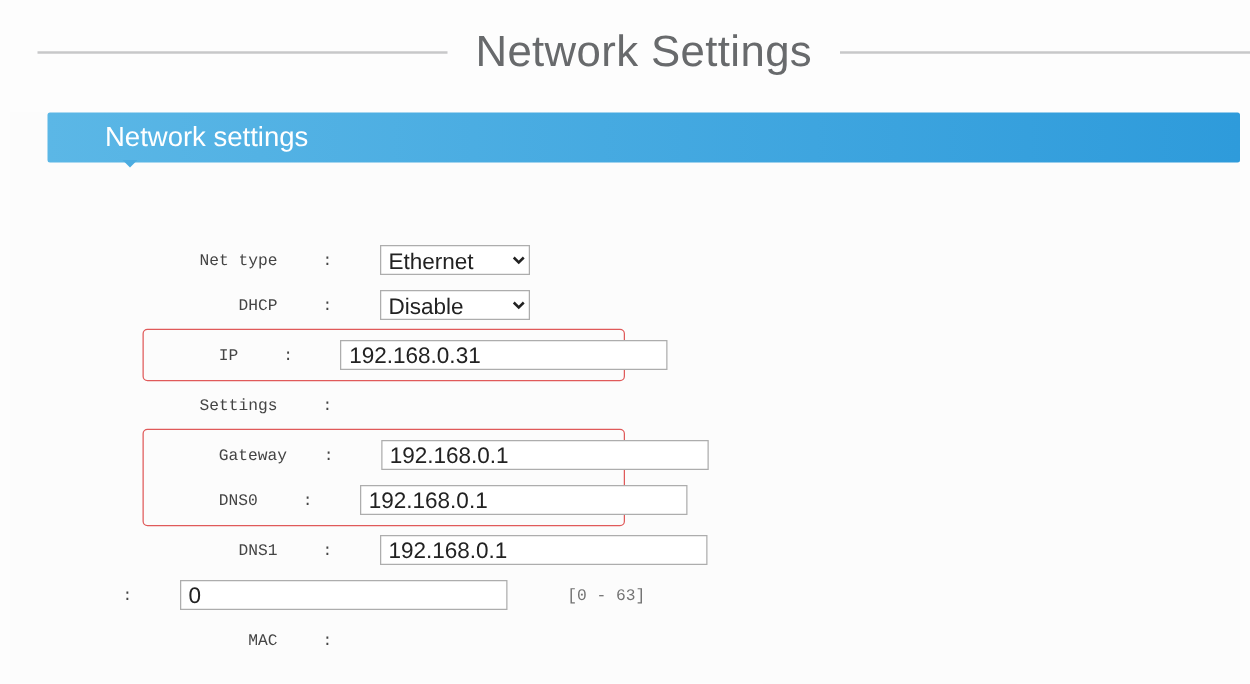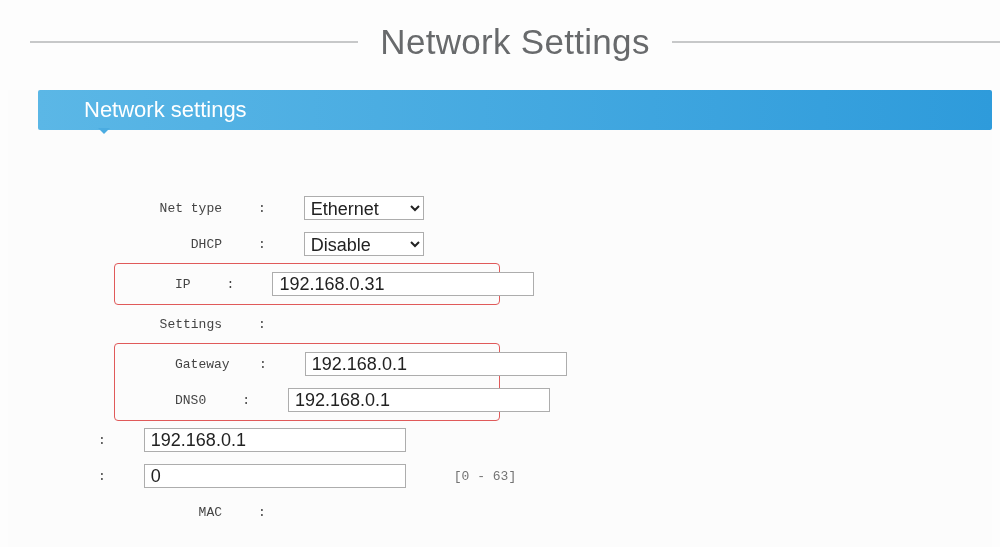--- a/index.html
+++ b/index.html
@@ -177,20 +177,21 @@
       <div class="row">
         <span class="lbl">DNS0</span>
           <span class="colon">:</span>
         <span class="ctrl">
           <input class="text" type="text" value="192.168.0.1" style="">
         </span>
       </div>
     </div>
 
     <div class="row">
+      <span class="lbl">DNS1</span>
         <span class="colon">:</span>
       <span class="ctrl">
         <input class="text" type="text" value="192.168.0.1" style="">
       </span>
     </div>
 
     <div class="row">
         <span class="colon">:</span>
       <span class="ctrl">
         <input class="text" type="text" value="0" style="">

